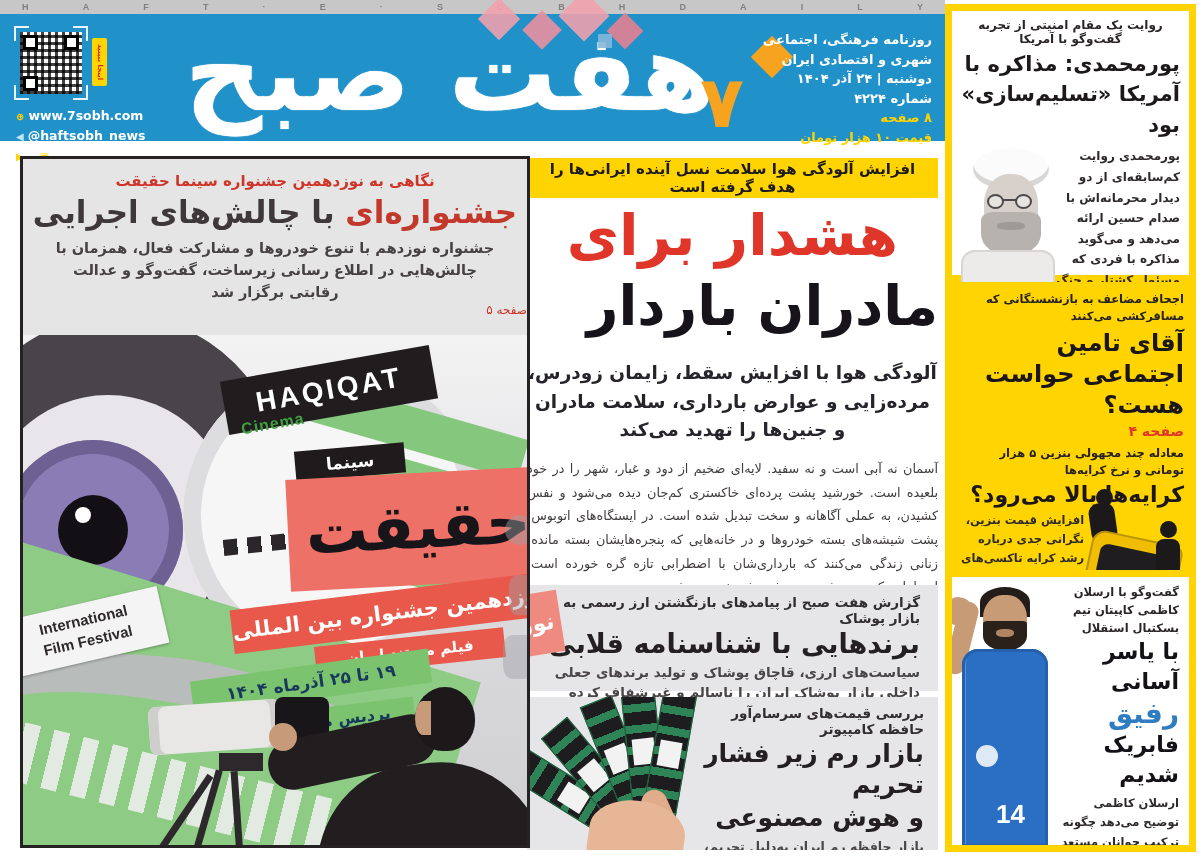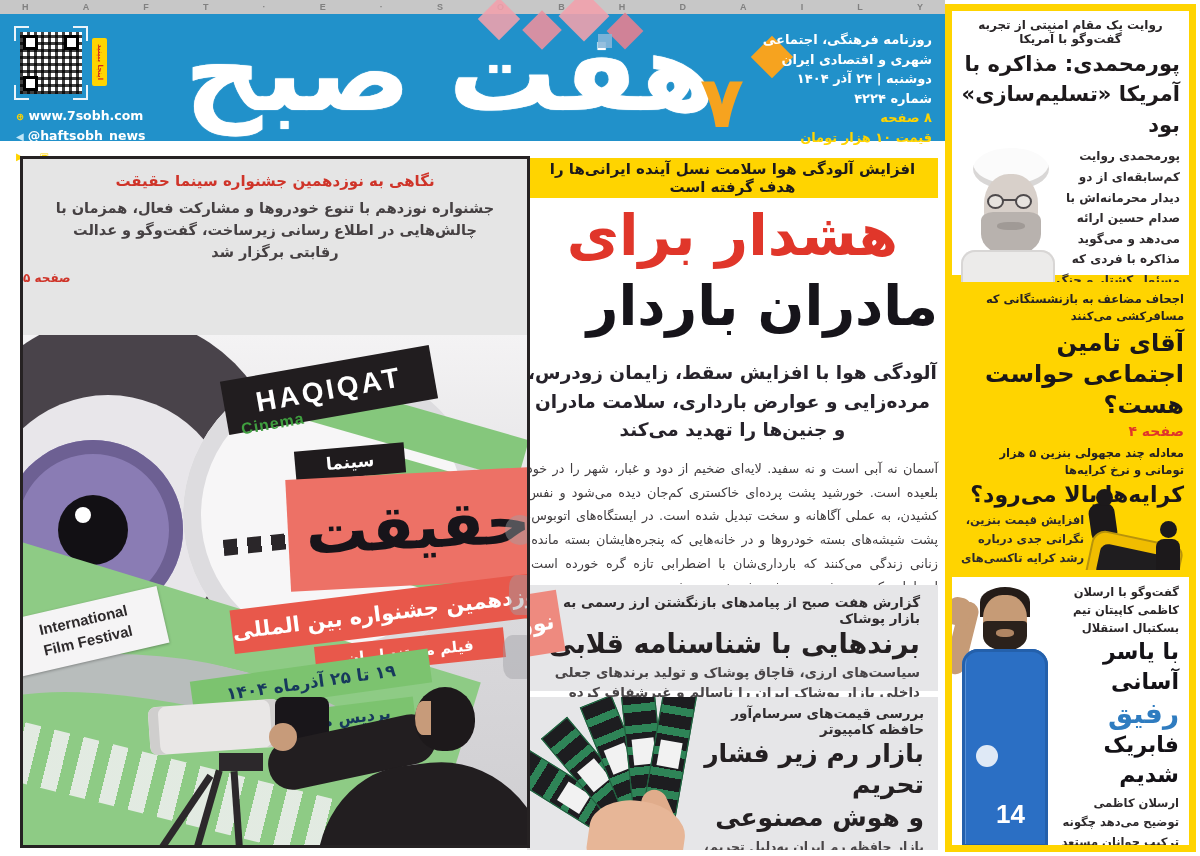--- a/index.html
+++ b/index.html
@@ -38,21 +38,21 @@
     color:#fff; font-size:13px; font-weight:bold; line-height:19.5px; z-index:4; }
   .meta .yl { color:#ffd400; }
 
   
   .fest-box { position:absolute; left:20px; top:156px; width:510px; height:692px;
     border:3px solid #262223; background:#e5e5e5; overflow:hidden; z-index:2; }
   .fest-kicker { margin-top:13px; text-align:center; color:#cf3429; font-size:15px; font-weight:bold; }
   .fest-head { text-align:center; font-size:31px; font-weight:bold; margin-top:4px; letter-spacing:-1px; }
   .fest-head .red { color:#c2392c; } .fest-head .dark { color:#3e383a; }
   .fest-sub { margin:8px auto 0; width:88%; text-align:center; color:#464143; font-size:14.5px; font-weight:bold; line-height:1.5; }
-  .fest-page { text-align:left; color:#cf3429; font-size:12px; font-weight:bold; margin-top:8px; }
+  .fest-page { text-align:right; color:#cf3429; font-size:12px; font-weight:normal; margin-top:0; }
   .poster { position:absolute; left:0; top:176px; right:0; bottom:0; background:linear-gradient(#f4f3f4 0%, #dad9dc 55%, #cfced1 100%); overflow:hidden; }
   .abs { position:absolute; }
 
   .eye-outer { left:-70px; top:-20px; width:330px; height:330px; background:#49434a; border-radius:50%; }
   .eye-white { left:-40px; top:60px; width:250px; height:250px; background:#e8e6ea; border-radius:50%; }
   .eye-iris { left:-20px; top:105px; width:180px; height:180px; background:#8a7cb4; border-radius:50%;
     box-shadow:inset 0 0 0 14px #6d6093; }
   .eye-pupil { left:35px; top:160px; width:70px; height:70px; background:#121014; border-radius:50%; }
   .eye-glint { left:52px; top:172px; width:16px; height:16px; background:#fff; border-radius:50%; }
   .reel { left:160px; top:30px; width:300px; height:300px; background:#f7f6f7; border-radius:50%;
@@ -239,20 +239,21 @@
       <div>شهری و اقتصادی ایران</div>
       <div>دوشنبه | ۲۴ آذر ۱۴۰۴</div>
       <div>شماره ۴۲۲۴</div>
       <div class="yl">۸ صفحه</div>
       <div class="yl">قیمت ۱۰ هزار تومان</div>
     </div>
   </div>
 
   <div class="fest-box">
     <div class="fest-kicker rtl">نگاهی به نوزدهمین جشنواره سینما حقیقت</div>
+    <div class="fest-head rtl"><span class="red">جشنواره‌ای</span><span class="dark"> با چالش‌های اجرایی</span></div>
     <div class="fest-sub rtl">جشنواره نوزدهم با تنوع خودروها و مشارکت فعال، همزمان با چالش‌هایی در اطلاع رسانی زیرساخت، گفت‌وگو و عدالت رقابتی برگزار شد</div>
     <div class="fest-page">صفحه ۵</div>
     <div class="poster">
       <div class="abs eye-outer"></div>
       <div class="abs eye-white"></div>
       <div class="abs reel"></div>
       <div class="abs eye-iris"></div>
       <div class="abs eye-pupil"></div>
       <div class="abs eye-glint"></div>
       <div class="abs green-stripe gs1"></div>

